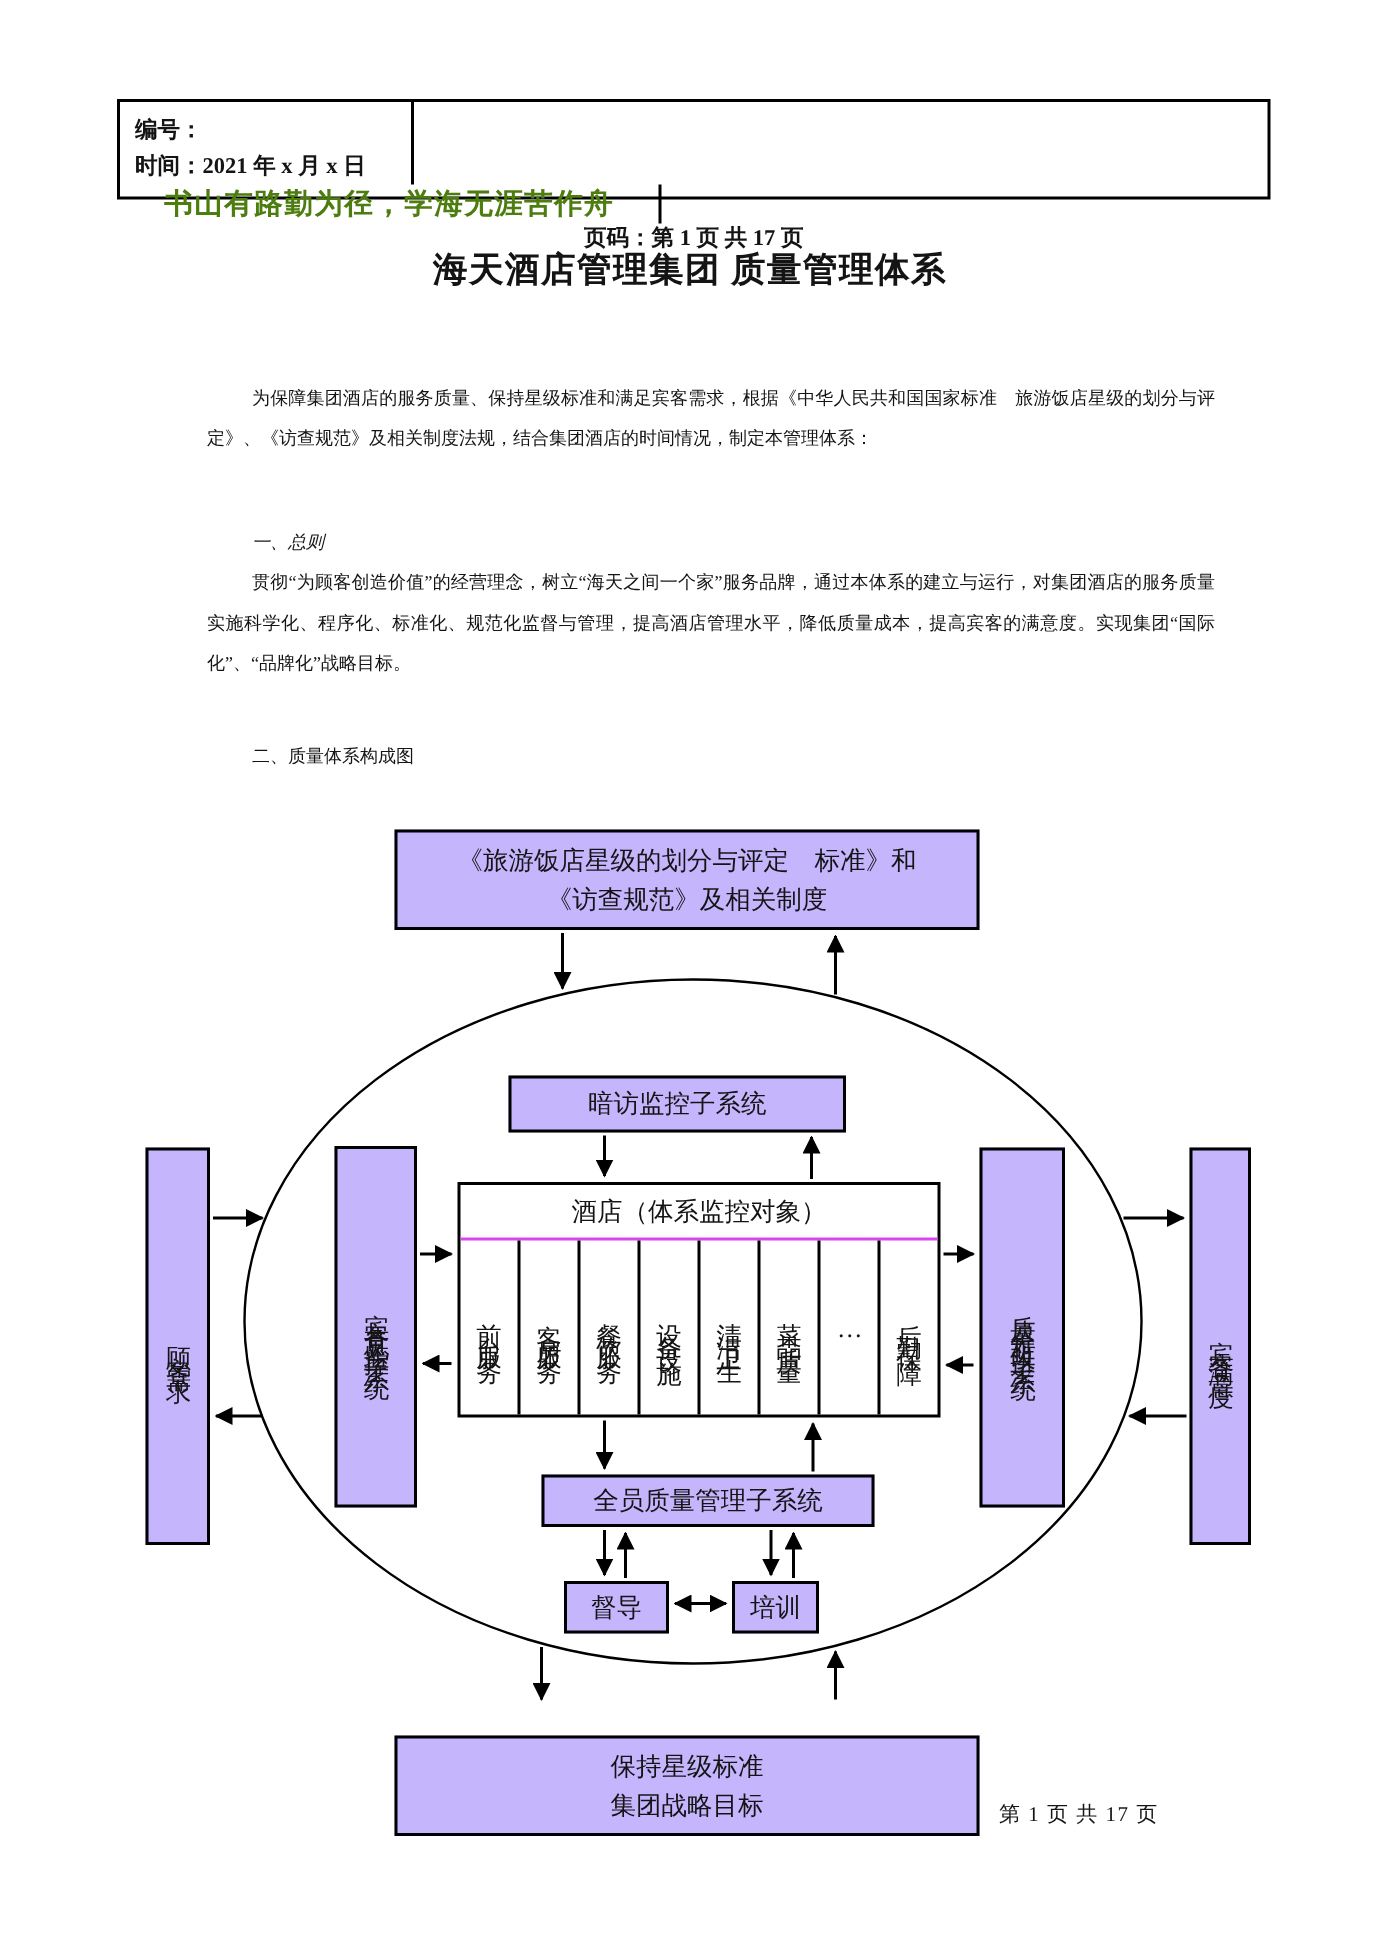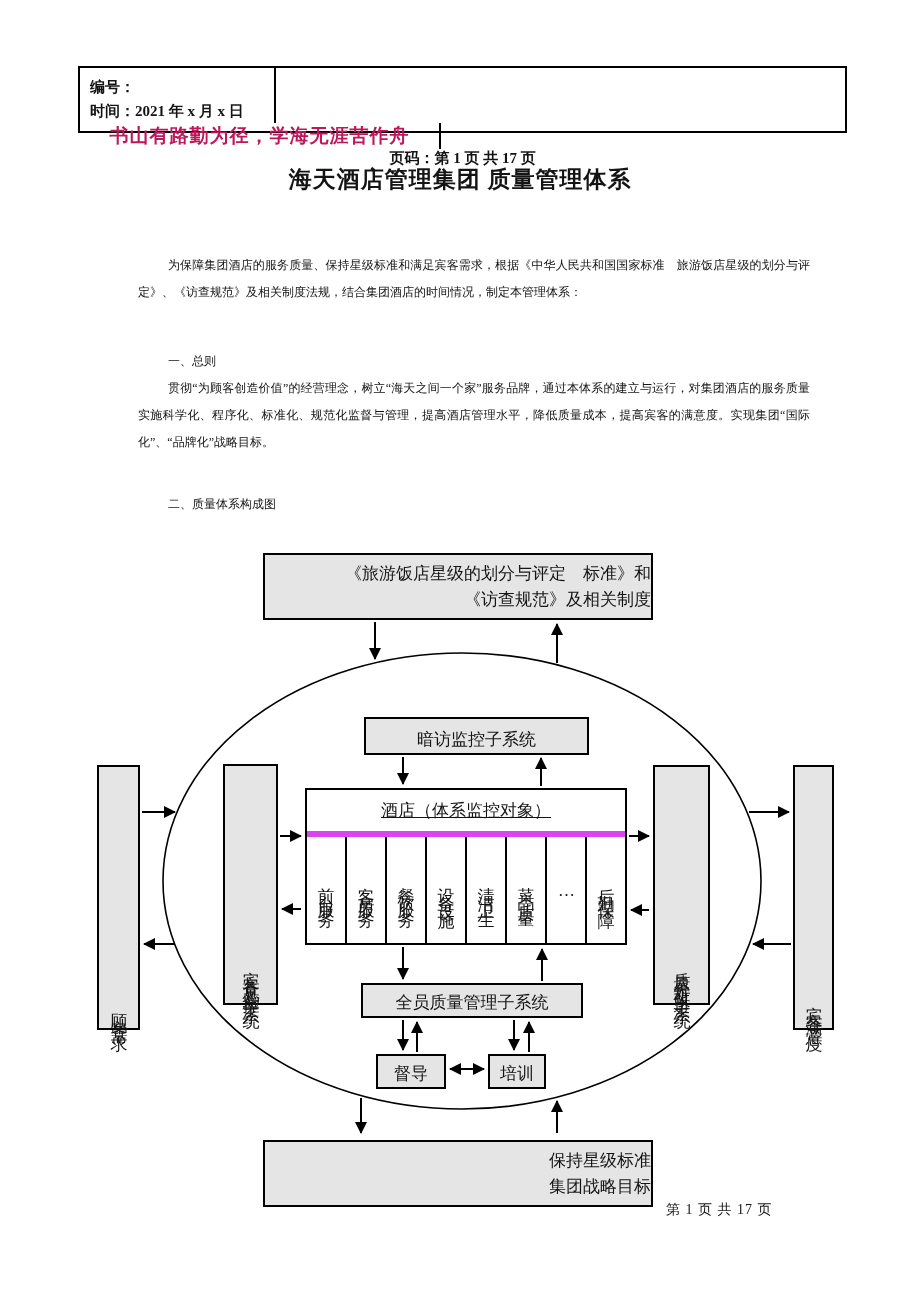--- a/index.html
+++ b/index.html
@@ -10,65 +10,65 @@
     overflow:hidden; margin:0 auto;
   }
 
   
   .header-table { position:absolute; left:78px; top:66px; width:769px; height:67px;
     border:2px solid #000; display:flex; background:#fff;flex-direction:column; }
   .ht-cell { height:100%; }
   .ht-cell-meta { width:196px; border-right:2px solid #000; padding:7px 4px 0 10px;
     font-size:15px; font-weight:bold; line-height:24px; white-space:nowrap; }
   .ht-cell-motto { width:361px; border-right:2px solid #000; display:flex;
-    align-items:center; justify-content:center; color:#be185d; font-weight:bold;
+    align-items:center; justify-content:center; color:#4d7c0f; font-weight:bold;
     font-size:19px; letter-spacing:1px; white-space:nowrap; }
   .ht-cell-page { flex:1; display:flex; align-items:center; justify-content:center;
     font-size:15px; font-weight:bold; white-space:nowrap;border-radius:22px; }
 
   
   .doc-title { position:absolute; left:0; top:164px; width:100%; text-align:center;
     font-size:23px; font-weight:bold; letter-spacing:1px; }
   .text-col { position:absolute; left:138px; width:672px; font-size:12px;
     line-height:27px; text-align:justify; }
   .indent { text-indent:2.5em; }
   .pos-intro { top:252px; }
-  .pos-s1h  { top:348px; }
+  .pos-s1h  { top:348px;font-style:italic; }
   .pos-s1b  { top:375px; }
   .pos-s2h  { top:491px; }
 
   
   .diagram { position:absolute; left:0; top:545px; width:920px; height:700px; }
   .diagram svg { position:absolute; left:0; top:0; }
-  .dbox { position:absolute; border:2px solid #000; background:#e5e5e5;
-    display:flex; align-items:flex-end; justify-content:center; text-align:center;
+  .dbox { position:absolute; border:2px solid #000; background:#c4b5fd;
+    display:flex; align-items:center; justify-content:center; text-align:center;
     font-size:17px; line-height:26px; }
   .dcol { flex-direction:column; }
   .b-standards { left:263px; top:8px;  width:390px; height:67px; }
-  .b-anfang    { left:364px; top:172px; width:225px; height:38px; }
+  .b-anfang    { left:339px; top:172px; width:225px; height:38px; }
   .hotel-block { position:absolute; left:305px; top:243px; width:322px; height:157px;
     border:2px solid #000; background:#fff; display:flex; flex-direction:column; }
-  .hotel-header { height:47px; border-bottom:6px solid #d946ef; display:flex;
-    align-items:center; justify-content:center; font-size:17px;text-decoration:underline; }
+  .hotel-header { height:37px; border-bottom:2px solid #d946ef; display:flex;
+    align-items:center; justify-content:center; font-size:17px; }
   .hotel-cols { flex:1; display:flex; }
   .hcol { flex:1; border-right:2px solid #000; display:flex;
     align-items:center; justify-content:center; }
   .hcol:last-child { border-right:none; }
   .vtext { writing-mode:vertical-lr; text-orientation:upright; font-size:17px; }
   .ls8 { letter-spacing:8px; }
   .ls5 { letter-spacing:5px; }
   .ls7 { letter-spacing:7px; }
   .b-tqm    { left:361px; top:438px; width:222px; height:35px; }
   .b-dudao  { left:376px; top:509px; width:70px;  height:35px; }
   .b-peixun { left:488px; top:509px; width:58px;  height:35px; }
   .b-yijian { left:223px; top:219px; width:55px;  height:241px; }
   .b-fenxi  { left:653px; top:220px; width:57px;  height:240px; }
   .b-guke   { left:97px;  top:220px; width:43px;  height:265px; }
   .b-manyi  { left:793px; top:220px; width:41px;  height:265px; }
-  .b-goal   { left:263px; top:595px; width:390px; height:67px; }
+  .b-goal   { left:263px; top:612px; width:390px; height:67px; }
 
   .footer-page { position:absolute; left:666px; top:1201px; font-size:14px;
     letter-spacing:1px; }
 </style>
 </head>
 <body>
 
 <div class="page">
 
   <div class="header-table">

